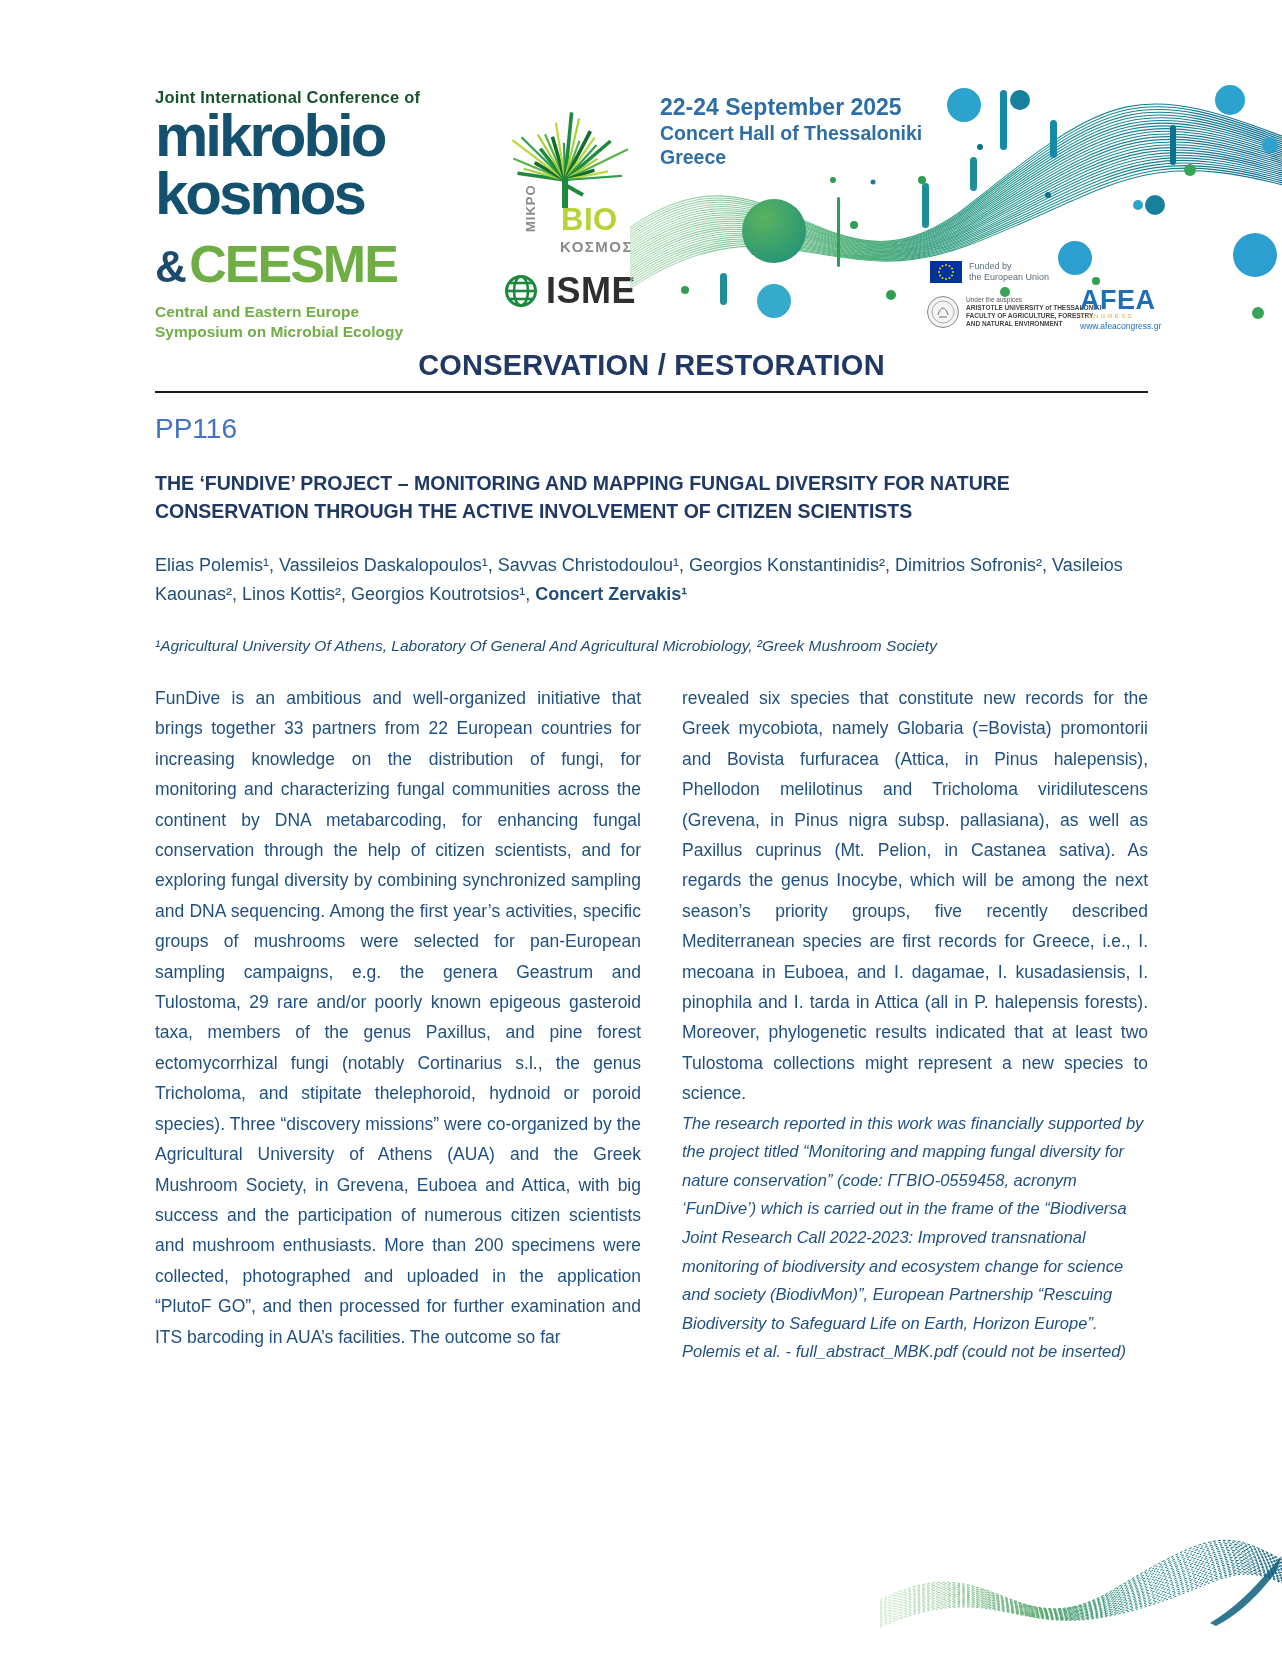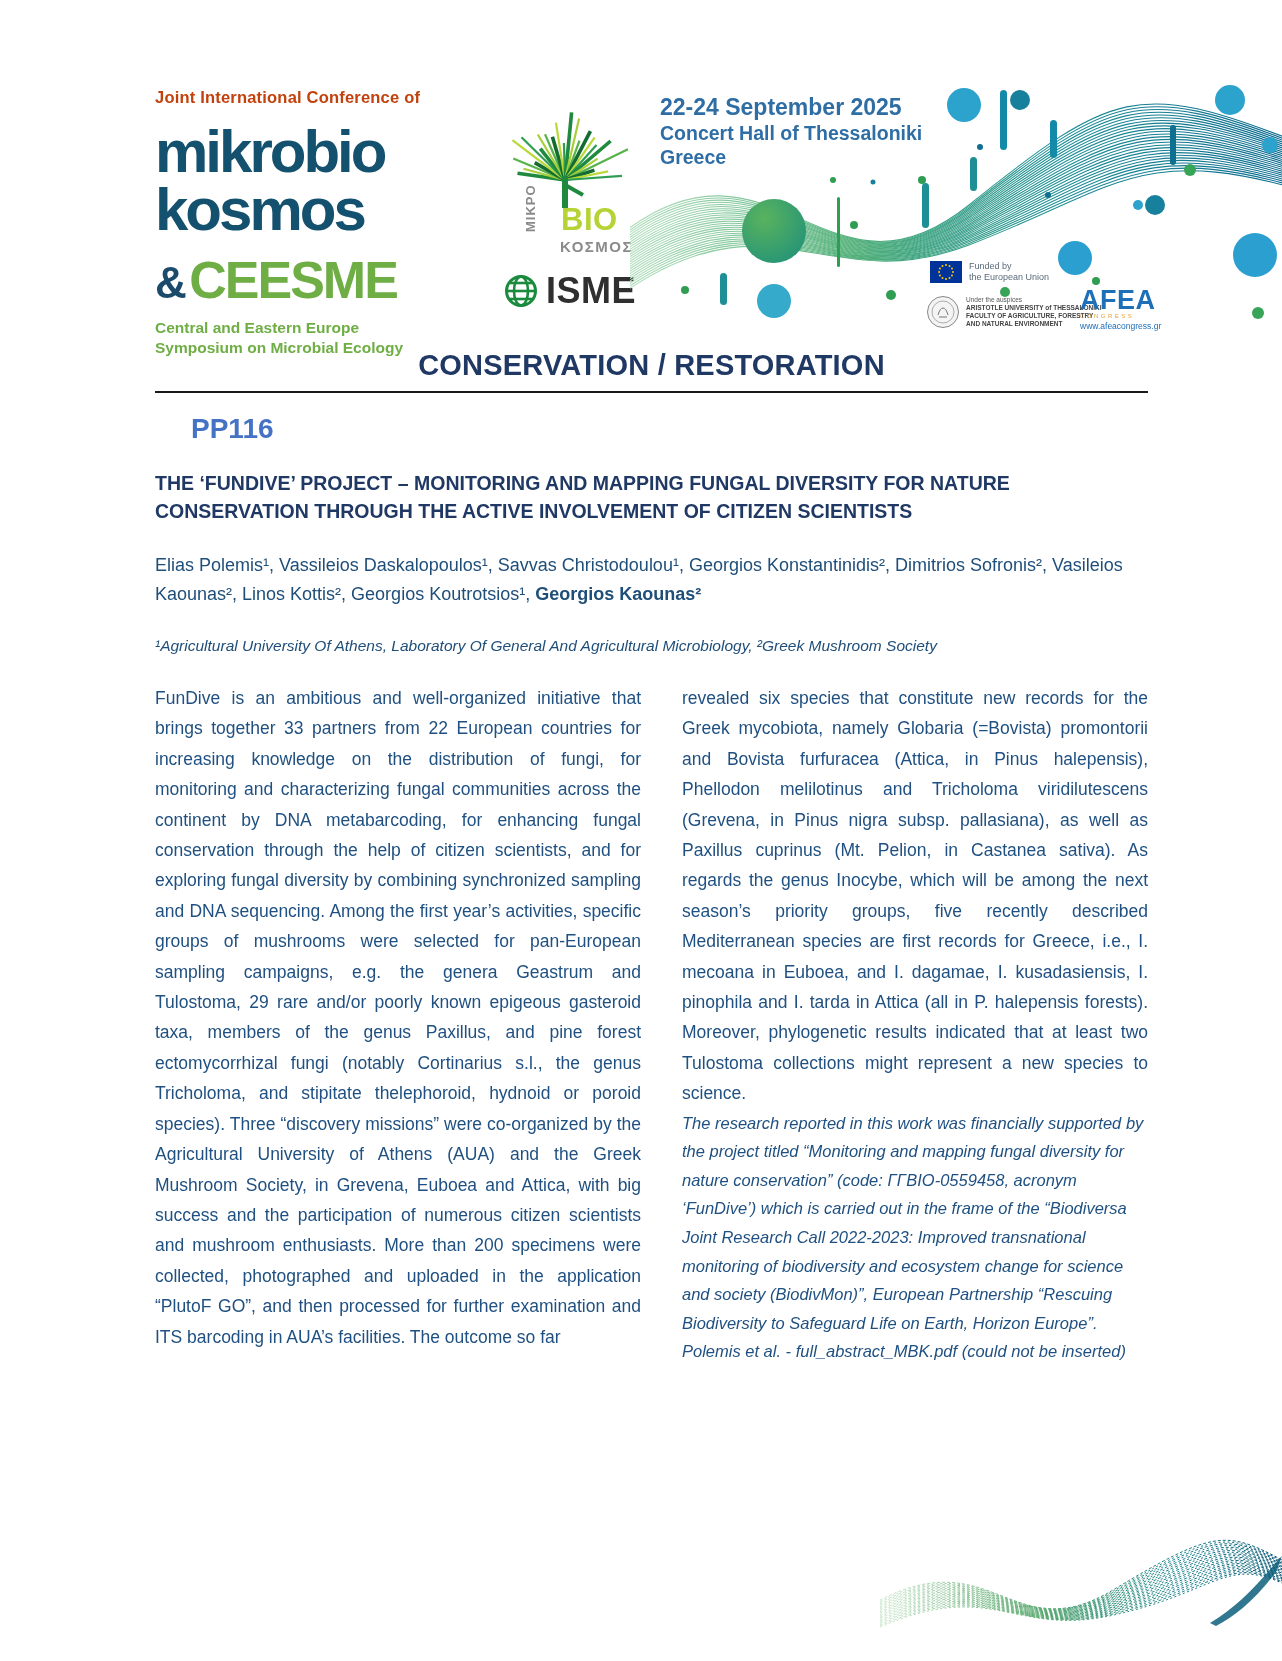--- a/index.html
+++ b/index.html
@@ -4,21 +4,21 @@
 <style>
   html,body{margin:0;padding:0;background:#e9e9e9;}
   .page{
     position:relative;width:1282px;height:1661px;margin:0 auto;background:#ffffff;
     font-family:"Liberation Sans", sans-serif;overflow:hidden;
   }
   .abs{position:absolute;}
 
   
   .logo-left{left:155px;top:88px;width:340px;}
-  .lg-tagline{font-size:16.5px;font-weight:bold;color:#c2410c;letter-spacing:.2px;margin-bottom:16px;}
+  .lg-tagline{font-size:16.5px;font-weight:bold;color:#14532d;letter-spacing:.2px;margin-bottom:0;}
   .lg-brand{font-size:60px;font-weight:bold;color:#14516e;letter-spacing:-3px;line-height:58px;}
   .lg-ceesme-row{margin-top:16px;line-height:50px;white-space:nowrap;}
   .lg-amp{font-size:44px;font-weight:bold;color:#1b4a6b;letter-spacing:-2px;}
   .lg-ceesme{font-size:52px;font-weight:bold;color:#6fae45;letter-spacing:-2px;}
   .lg-sub{font-size:15.5px;font-weight:bold;color:#6fae45;line-height:20px;}
 
   
   .logo-mid{left:487px;top:90px;width:160px;height:235px;}
   .mikro-vert{position:absolute;left:36px;top:142px;font-size:13px;font-weight:bold;color:#8a8a8a;
     letter-spacing:1px;transform:rotate(-90deg);transform-origin:left top;}
@@ -40,21 +40,21 @@
   .ausp-caption .b{font-weight:bold;color:#444;}
   .afea-block{position:absolute;left:450px;top:202px;text-align:left;}
   .afea-name{font-size:27px;font-weight:bold;color:#1d6fb8;letter-spacing:.5px;line-height:26px;}
   .afea-sub{font-size:6px;color:#e8a33d;letter-spacing:2.5px;line-height:7px;}
   .afea-url{font-size:8.5px;color:#1d6fb8;line-height:12px;}
 
   
   .section-heading{left:155px;top:349px;width:993px;text-align:center;
     font-size:29px;font-weight:bold;color:#1F3864;letter-spacing:.2px;}
   .rule{left:155px;top:391px;width:993px;border-top:2px solid #1a1a1a;height:0;}
-  .pp-id{left:155px;top:413px;font-size:28px;font-weight:bold;color:#4472C4;margin-left:36px;}
+  .pp-id{left:155px;top:413px;font-size:28px;font-weight:normal;color:#4472C4;}
   .paper-title{left:155px;top:470px;width:935px;font-size:19.5px;font-weight:bold;color:#1F3864;line-height:27.5px;}
   .authors{left:155px;top:551px;width:993px;font-size:18px;color:#1F4E79;line-height:29px;}
   .affil{left:155px;top:637px;width:993px;font-size:15.5px;font-style:italic;color:#1F4E79;}
 
   .col{font-size:17.5px;color:#1F5081;line-height:30.4px;text-align:justify;}
   .col-left{left:155px;top:683px;width:486px;}
   .col-right{left:682px;top:683px;width:466px;}
   .ack{font-size:16.5px;font-style:italic;line-height:28.6px;text-align:left;}
   .ack-heading{margin-top:27px;}
 
@@ -252,21 +252,21 @@
   </div>
 
   <div class="abs section-heading">CONSERVATION / RESTORATION</div>
   <div class="abs rule"></div>
 
   <div class="abs pp-id">PP116</div>
 
   <div class="abs paper-title">THE ‘FUNDIVE’ PROJECT – MONITORING AND MAPPING FUNGAL DIVERSITY FOR NATURE CONSERVATION THROUGH THE ACTIVE INVOLVEMENT OF CITIZEN SCIENTISTS</div>
 
   <div class="abs authors">
-    <span>Elias Polemis¹, Vassileios Daskalopoulos¹, Savvas Christodoulou¹, Georgios Konstantinidis², Dimitrios Sofronis², Vasileios Kaounas², Linos Kottis², Georgios Koutrotsios¹, </span><b>Georgios Kaounas²</b>
+    <span>Elias Polemis¹, Vassileios Daskalopoulos¹, Savvas Christodoulou¹, Georgios Konstantinidis², Dimitrios Sofronis², Vasileios Kaounas², Linos Kottis², Georgios Koutrotsios¹, </span><b>Concert Zervakis¹</b>
   </div>
 
   <div class="abs affil">¹Agricultural University Of Athens, Laboratory Of General And Agricultural Microbiology, ²Greek Mushroom Society</div>
 
   <div class="abs col col-left">FunDive is an ambitious and well-organized initiative that brings together 33 partners from 22 European countries for increasing knowledge on the distribution of fungi, for monitoring and characterizing fungal communities across the continent by DNA metabarcoding, for enhancing fungal conservation through the help of citizen scientists, and for exploring fungal diversity by combining synchronized sampling and DNA sequencing. Among the first year’s activities, specific groups of mushrooms were selected for pan-European sampling campaigns, e.g. the genera Geastrum and Tulostoma, 29 rare and/or poorly known epigeous gasteroid taxa, members of the genus Paxillus, and pine forest ectomycorrhizal fungi (notably Cortinarius s.l., the genus Tricholoma, and stipitate thelephoroid, hydnoid or poroid species). Three “discovery missions” were co-organized by the Agricultural University of Athens (AUA) and the Greek Mushroom Society, in Grevena, Euboea and Attica, with big success and the participation of numerous citizen scientists and mushroom enthusiasts. More than 200 specimens were collected, photographed and uploaded in the application “PlutoF GO”, and then processed for further examination and ITS barcoding in AUA’s facilities. The outcome so far</div>
 
   <div class="abs col col-right">
     <div>revealed six species that constitute new records for the Greek mycobiota, namely Globaria (=Bovista) promontorii and Bovista furfuracea (Attica, in Pinus halepensis), Phellodon melilotinus and Tricholoma viridilutescens (Grevena, in Pinus nigra subsp. pallasiana), as well as Paxillus cuprinus (Mt. Pelion, in Castanea sativa). As regards the genus Inocybe, which will be among the next season’s priority groups, five recently described Mediterranean species are first records for Greece, i.e., I. mecoana in Euboea, and I. dagamae, I. kusadasiensis, I. pinophila and I. tarda in Attica (all in P. halepensis forests). Moreover, phylogenetic results indicated that at least two Tulostoma collections might represent a new species to science.</div>
     <div class="ack">The research reported in this work was financially supported by the project titled “Monitoring and mapping fungal diversity for nature conservation” (code: ΓΓΒΙΟ-0559458, acronym ‘FunDive’) which is carried out in the frame of the “Biodiversa Joint Research Call 2022-2023: Improved transnational monitoring of biodiversity and ecosystem change for science and society (BiodivMon)”, European Partnership “Rescuing Biodiversity to Safeguard Life on Earth, Horizon Europe”.</div>
     <div class="ack">Polemis et al. - full_abstract_MBK.pdf (could not be inserted)</div>

